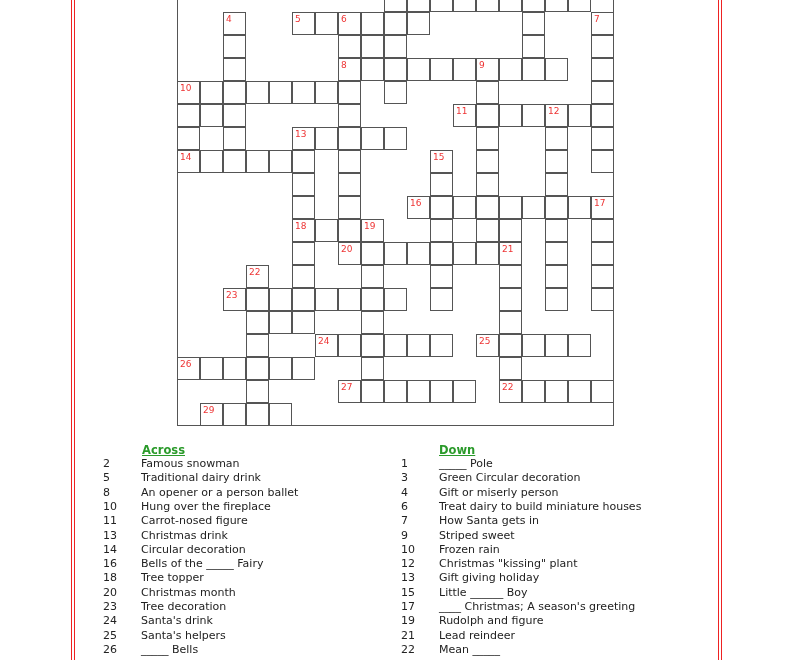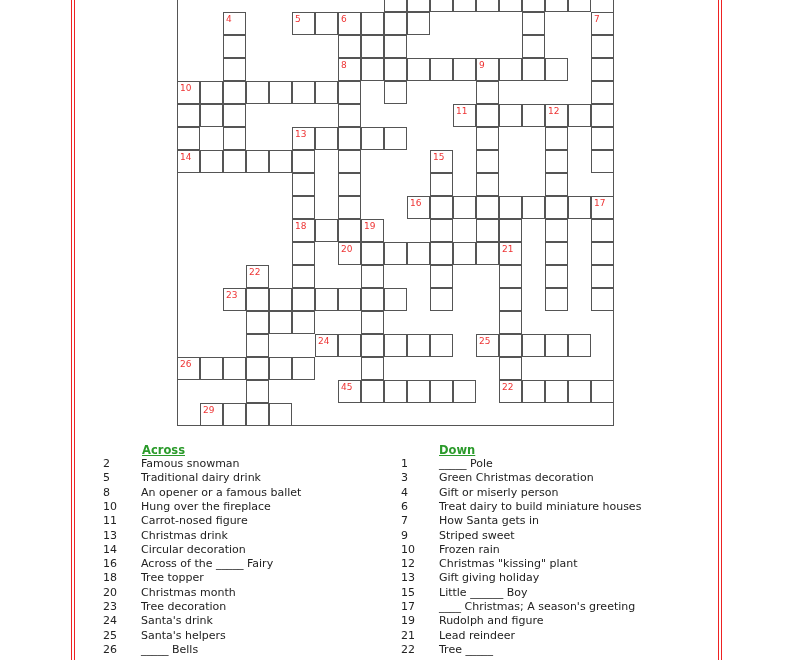--- a/index.html
+++ b/index.html
@@ -224,21 +224,21 @@
     </div>
     <div class="cell" style="left: 200px; top: 357px;"></div>
     <div class="cell" style="left: 223px; top: 357px;"></div>
     <div class="cell" style="left: 246px; top: 357px;"></div>
     <div class="cell" style="left: 269px; top: 357px;"></div>
     <div class="cell" style="left: 292px; top: 357px;"></div>
     <div class="cell" style="left: 361px; top: 357px;"></div>
     <div class="cell" style="left: 499px; top: 357px;"></div>
     <div class="cell" style="left: 246px; top: 380px;"></div>
     <div class="cell" style="left: 338px; top: 380px;">
-      <span class="num">45</span>
+      <span class="num">27</span>
     </div>
     <div class="cell" style="left: 361px; top: 380px;"></div>
     <div class="cell" style="left: 384px; top: 380px;"></div>
     <div class="cell" style="left: 407px; top: 380px;"></div>
     <div class="cell" style="left: 430px; top: 380px;"></div>
     <div class="cell" style="left: 453px; top: 380px;"></div>
     <div class="cell" style="left: 499px; top: 380px;">
       <span class="num">22</span>
     </div>
     <div class="cell" style="left: 522px; top: 380px;"></div>
@@ -258,41 +258,41 @@
 <div class="clue" style="left: 103px; top: 457px;">
       <span class="n">2</span>
       <span class="t">Famous snowman</span>
     </div>
     <div class="clue" style="left: 103px; top: 471.3px;">
       <span class="n">5</span>
       <span class="t">Traditional dairy drink</span>
     </div>
     <div class="clue" style="left: 103px; top: 485.6px;">
       <span class="n">8</span>
-      <span class="t">An opener or a famous ballet</span>
+      <span class="t">An opener or a person ballet</span>
     </div>
     <div class="clue" style="left: 103px; top: 499.9px;">
       <span class="n">10</span>
       <span class="t">Hung over the fireplace</span>
     </div>
     <div class="clue" style="left: 103px; top: 514.2px;">
       <span class="n">11</span>
       <span class="t">Carrot-nosed figure</span>
     </div>
     <div class="clue" style="left: 103px; top: 528.5px;">
       <span class="n">13</span>
       <span class="t">Christmas drink</span>
     </div>
     <div class="clue" style="left: 103px; top: 542.8px;">
       <span class="n">14</span>
       <span class="t">Circular decoration</span>
     </div>
     <div class="clue" style="left: 103px; top: 557.1px;">
       <span class="n">16</span>
-      <span class="t">Across of the _____ Fairy</span>
+      <span class="t">Bells of the _____ Fairy</span>
     </div>
     <div class="clue" style="left: 103px; top: 571.4px;">
       <span class="n">18</span>
       <span class="t">Tree topper</span>
     </div>
     <div class="clue" style="left: 103px; top: 585.7px;">
       <span class="n">20</span>
       <span class="t">Christmas month</span>
     </div>
     <div class="clue" style="left: 103px; top: 600px;">
@@ -313,21 +313,21 @@
     </div>
   </div>
 <div id="down">
   <div class="clue-head" style="left:439px;top:443px;">Down</div>
 <div class="clue" style="left: 401px; top: 457px;">
       <span class="n">1</span>
       <span class="t">_____ Pole</span>
     </div>
     <div class="clue" style="left: 401px; top: 471.3px;">
       <span class="n">3</span>
-      <span class="t">Green Christmas decoration</span>
+      <span class="t">Green Circular decoration</span>
     </div>
     <div class="clue" style="left: 401px; top: 485.6px;">
       <span class="n">4</span>
       <span class="t">Gift or miserly person</span>
     </div>
     <div class="clue" style="left: 401px; top: 499.9px;">
       <span class="n">6</span>
       <span class="t">Treat dairy to build miniature houses</span>
     </div>
     <div class="clue" style="left: 401px; top: 514.2px;">
@@ -361,15 +361,15 @@
     <div class="clue" style="left: 401px; top: 614.3px;">
       <span class="n">19</span>
       <span class="t">Rudolph and figure</span>
     </div>
     <div class="clue" style="left: 401px; top: 628.6px;">
       <span class="n">21</span>
       <span class="t">Lead reindeer</span>
     </div>
     <div class="clue" style="left: 401px; top: 642.9px;">
       <span class="n">22</span>
-      <span class="t">Tree _____</span>
+      <span class="t">Mean _____</span>
     </div>
   </div>
 
 </body></html>

